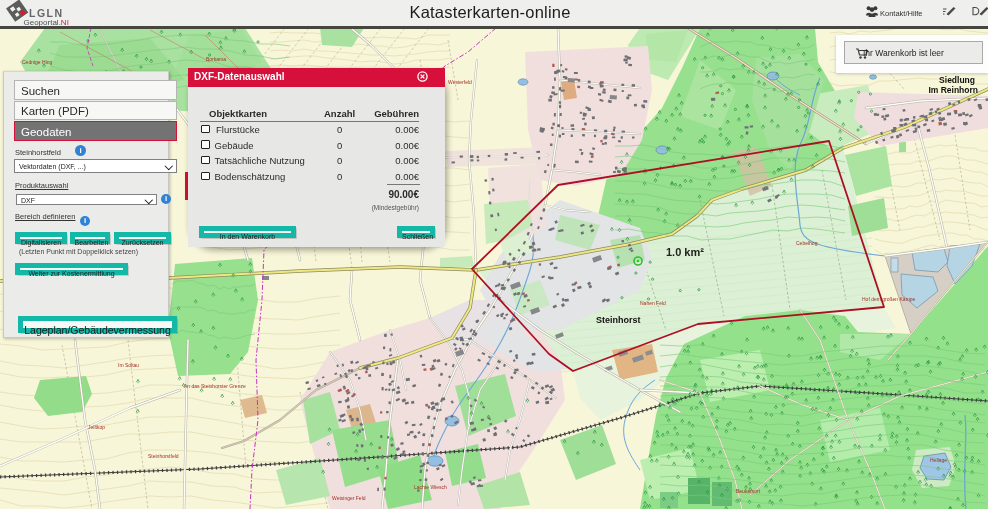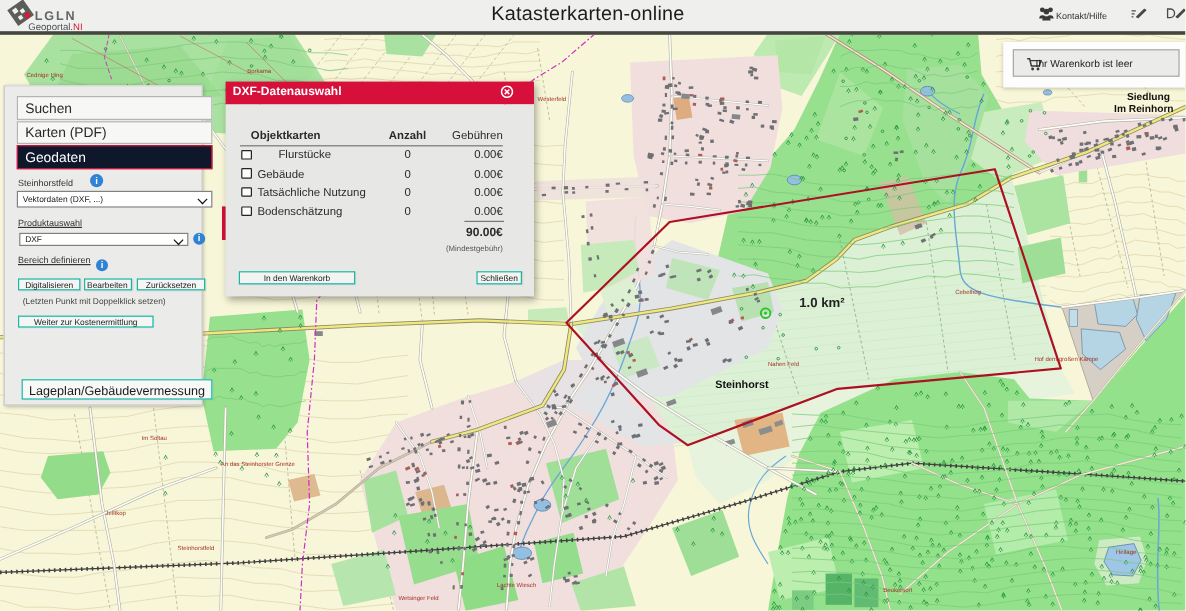--- a/index.html
+++ b/index.html
@@ -14,24 +14,24 @@
   box-shadow:1px 1px 3px rgba(0,0,0,0.25);z-index:20;box-sizing:border-box;}
 .tabbtn{position:absolute;left:10px;width:163px;height:19.5px;background:#f7f7f6;
   border:1px solid #b4b4b2;box-sizing:border-box;font-size:11.5px;color:#2a2a2a;
   padding:3.5px 0 0 6px;}
 .lbl{position:absolute;left:11px;font-size:7.5px;color:#333;}
 .ifo{position:absolute;width:11px;height:11px;border-radius:50%;background:#2f82d4;
   color:#fff;font-size:8px;font-weight:bold;text-align:center;line-height:11px;}
 .sel{position:absolute;background:#fff;border:1px solid #808080;box-sizing:border-box;
   font-size:7px;color:#222;padding:3px 0 0 4px;}
 .sel .ar{position:absolute;right:5px;top:3px;width:4.5px;height:4.5px;border-right:1.6px solid #111;border-bottom:1.6px solid #111;transform:rotate(45deg);}
-.sbtn{position:absolute;background:#f5f5f4;border:1px solid #14b8a6;box-sizing:border-box;
+.sbtn{position:absolute;background:#f5f5f4;border:5px solid #14b8a6;box-sizing:border-box;
   font-size:7px;color:#222;text-align:center;box-shadow:0.5px 0.5px 1px rgba(0,0,0,0.15);}
 #dialog{position:absolute;left:188px;top:68px;width:257px;height:179px;z-index:25;
-  box-shadow:2px 3px 6px rgba(0,0,0,0.35);}
+  box-shadow:2px 3px 6px rgba(0,0,0,0.35);border-radius:24px;}
 #dlg-hdr{position:absolute;top:0;left:0;width:100%;height:19px;background:#d6103a;}
 #dlg-hdr .t{position:absolute;left:6px;top:3px;color:#fff;font-size:10px;font-weight:bold;}
 #dlg-body{position:absolute;top:19px;left:0;width:100%;height:160px;background:#e7e7e5;}
 .drow{position:absolute;font-size:9.5px;color:#2a2a2a;}
 .cbx{position:absolute;width:6.6px;height:6.6px;background:#fdfdfd;border:1.2px solid #222;
   border-radius:1px;box-sizing:content-box;}
 #redtab{position:absolute;left:185px;top:172px;width:5px;height:28px;background:#d6103a;z-index:24;}
 #cart{position:absolute;left:836px;top:35px;width:152px;height:38px;background:#fdfdfd;
   box-shadow:0 1px 3px rgba(0,0,0,0.2);z-index:20;}
 #cart-in{position:absolute;left:8px;top:6px;width:139px;height:23px;background:#ebebe9;
@@ -2128,21 +2128,21 @@
       </g>
     </svg>
   </div>
 </div>
 
 <div id="redtab"></div>
 
 <div id="panel">
   <div class="tabbtn" style="top:8px;">Suchen</div>
   <div class="tabbtn" style="top:28.5px;">Karten (PDF)</div>
-  <div class="tabbtn" style="top:49px;background:#0f172a;border-color:#d6103a;color:#fff;">Geodaten</div>
+  <div class="tabbtn" style="top:49px;background:#737373;border-color:#d6103a;color:#fff;">Geodaten</div>
   <div class="lbl" style="top:76px;">Steinhorstfeld</div>
   <div class="ifo" style="left:71px;top:73px;">i</div>
   <div class="sel" style="left:10px;top:86.5px;width:163px;height:14px;">Vektordaten (DXF, ...)<span class="ar"></span></div>
   <div class="lbl" style="top:109px;text-decoration:underline;">Produktauswahl</div>
   <div class="sel" style="left:12px;top:121.5px;width:141px;height:11px;padding-top:2px;">DXF<span class="ar" style="top:2px;"></span></div>
   <div class="ifo" style="left:157px;top:121.5px;width:10px;height:10px;line-height:10px;">i</div>
   <div class="lbl" style="top:140px;text-decoration:underline;">Bereich definieren</div>
   <div class="ifo" style="left:76px;top:144px;width:10px;height:10px;line-height:10px;">i</div>
   <div class="sbtn" style="left:11px;top:160px;width:52px;height:9.5px;padding-top:1.5px;">Digitalisieren</div>
   <div class="sbtn" style="left:65.5px;top:160px;width:40px;height:9.5px;padding-top:1.5px;">Bearbeiten</div>
@@ -2156,24 +2156,24 @@
   <div id="dlg-hdr">
         <span class="t">DXF-Datenauswahl</span>
     <svg width="11" height="11" style="position:absolute;right:17px;top:3px">
       <circle cx="5.5" cy="5.5" r="4.6" fill="none" stroke="#fff" stroke-width="1.3"></circle>
       <path d="M3.6,3.6 L7.4,7.4 M7.4,3.6 L3.6,7.4" stroke="#fff" stroke-width="1.3"></path>
     </svg>
   </div>
   <div id="dlg-body">
     <div class="drow" style="left:21px;top:21px;font-weight:bold;">Objektkarten</div>
     <div class="drow" style="left:136px;top:21px;font-weight:bold;">Anzahl</div>
-    <div class="drow" style="right:26px;top:21px;font-weight:normal;">Gebühren</div>
+    <div class="drow" style="right:26px;top:21px;font-weight:bold;">Gebühren</div>
     <div style="position:absolute;left:12px;top:33.5px;width:219px;border-top:1px solid #777;"></div>
     <div class="cbx" style="left:13px;top:37.5px;"></div>
-    <div class="drow" style="left:44px;top:37px;text-align:right;">Flurstücke</div>
+    <div class="drow" style="left:28px;top:37px;text-align:right;">Flurstücke</div>
     <div class="drow" style="left:149px;top:37px;">0</div>
     <div class="drow" style="right:26px;top:37px;">0.00€</div>
     <div class="cbx" style="left:13px;top:53px;"></div>
     <div class="drow" style="left:26.5px;top:52.5px;">Gebäude</div>
     <div class="drow" style="left:149px;top:52.5px;">0</div>
     <div class="drow" style="right:26px;top:52.5px;">0.00€</div>
     <div class="cbx" style="left:13px;top:68.5px;"></div>
     <div class="drow" style="left:26.5px;top:68px;">Tatsächliche Nutzung</div>
     <div class="drow" style="left:149px;top:68px;">0</div>
     <div class="drow" style="right:26px;top:68px;">0.00€</div>

